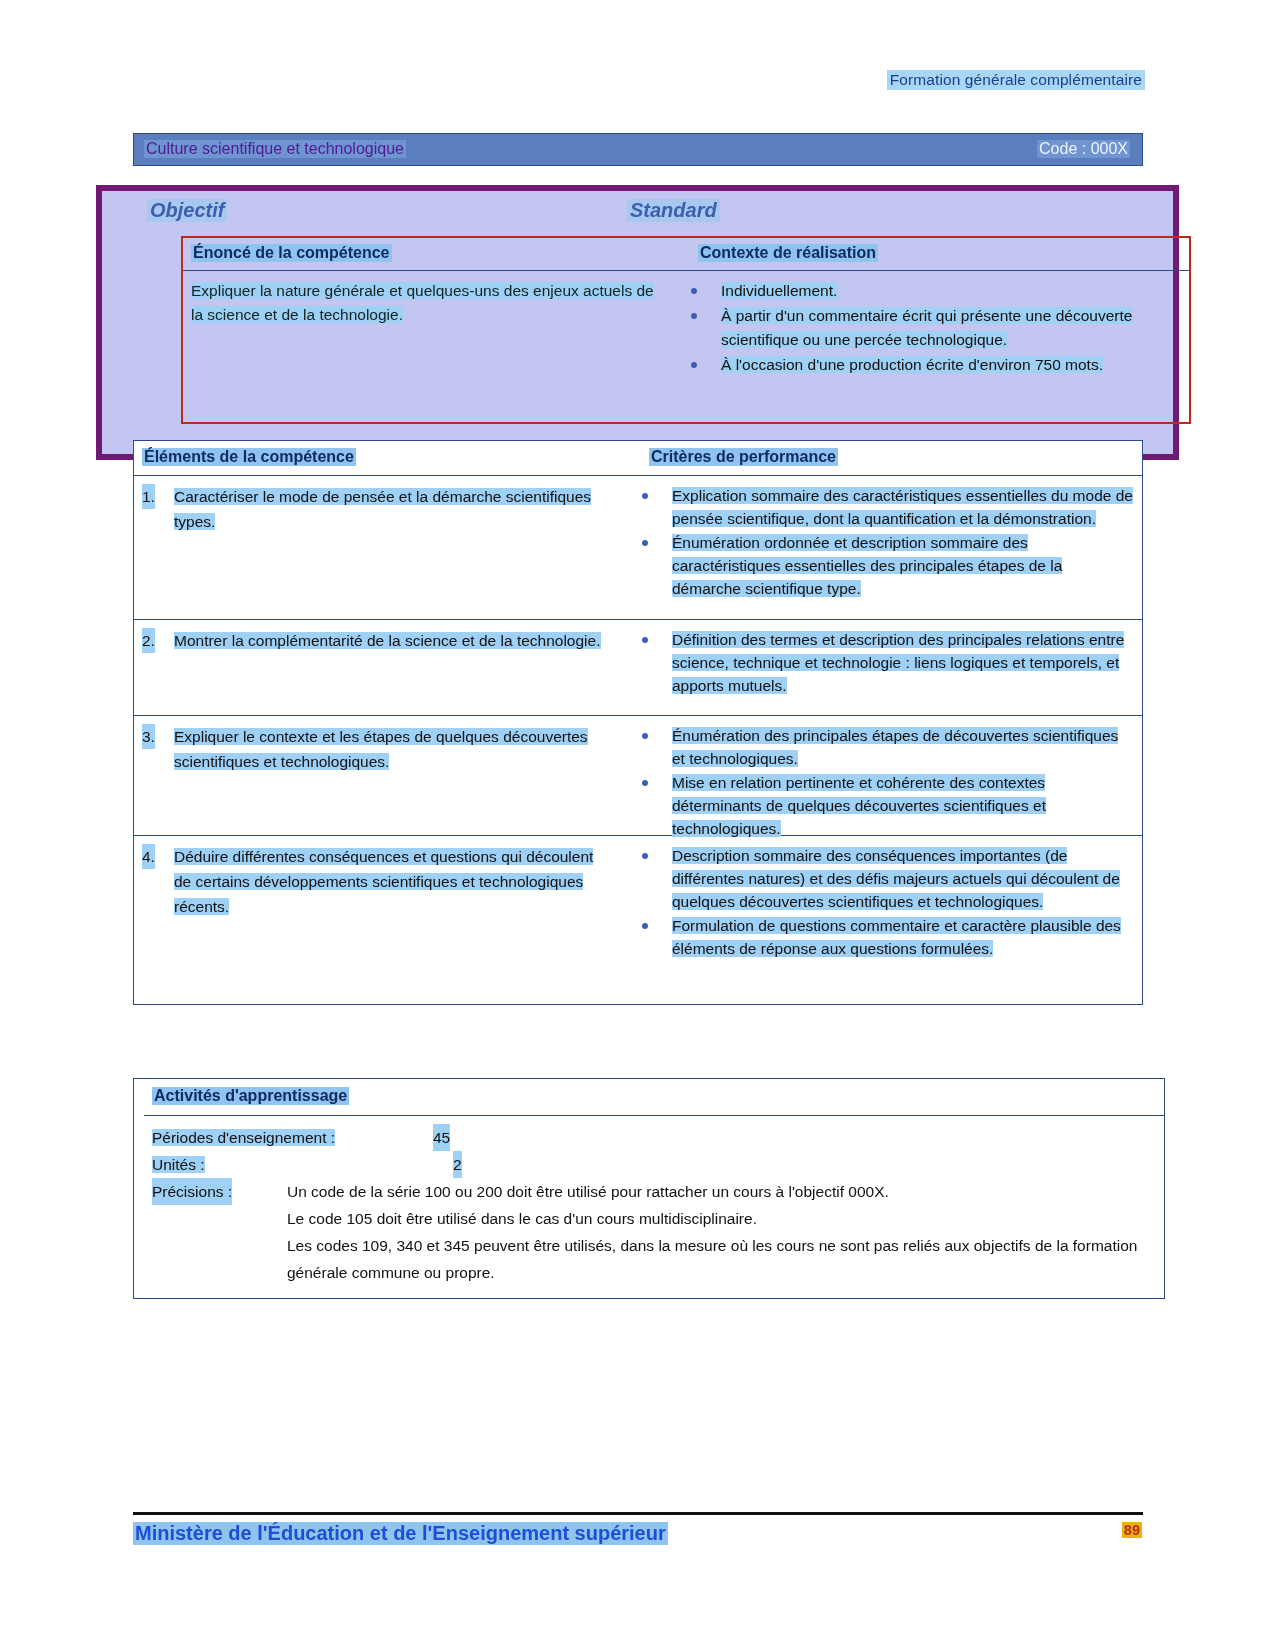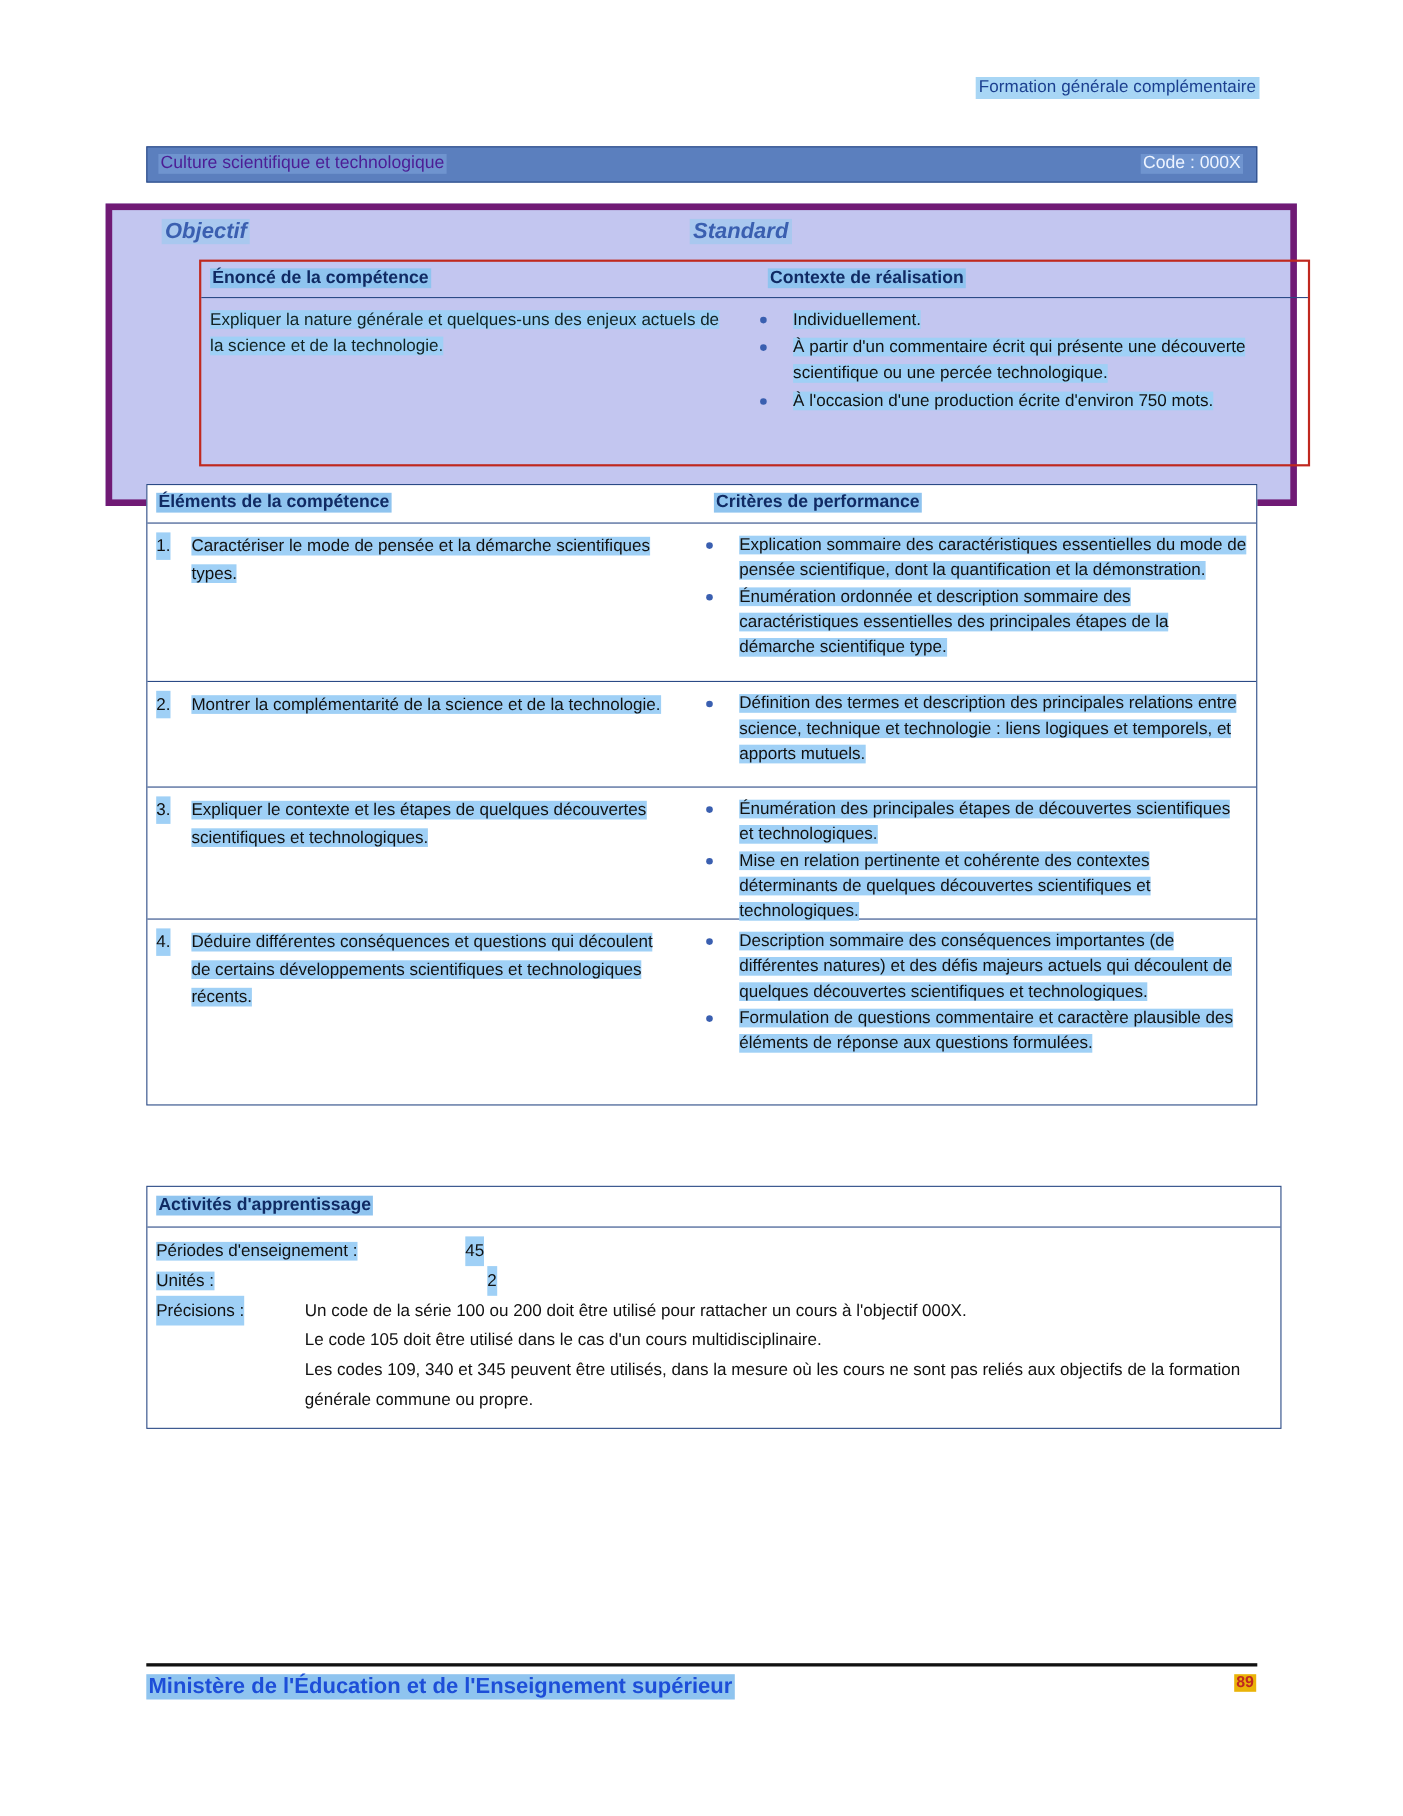--- a/index.html
+++ b/index.html
@@ -226,20 +226,21 @@
 
   
   .act-box {
     position: absolute;
     left: 133px;
     top: 1078px;
     width: 1032px;
     border: 1.5px solid #2b4a86;
     box-sizing: border-box;
     background: #fff;
+    padding-left: 10px;
   }
   .act-head {
     height: 36px;
     border-bottom: 1.5px solid #2b4a86;
     position: relative;
   }
   .act-head .h {
     position: absolute;
     left: 8px;
     top: 8px;

